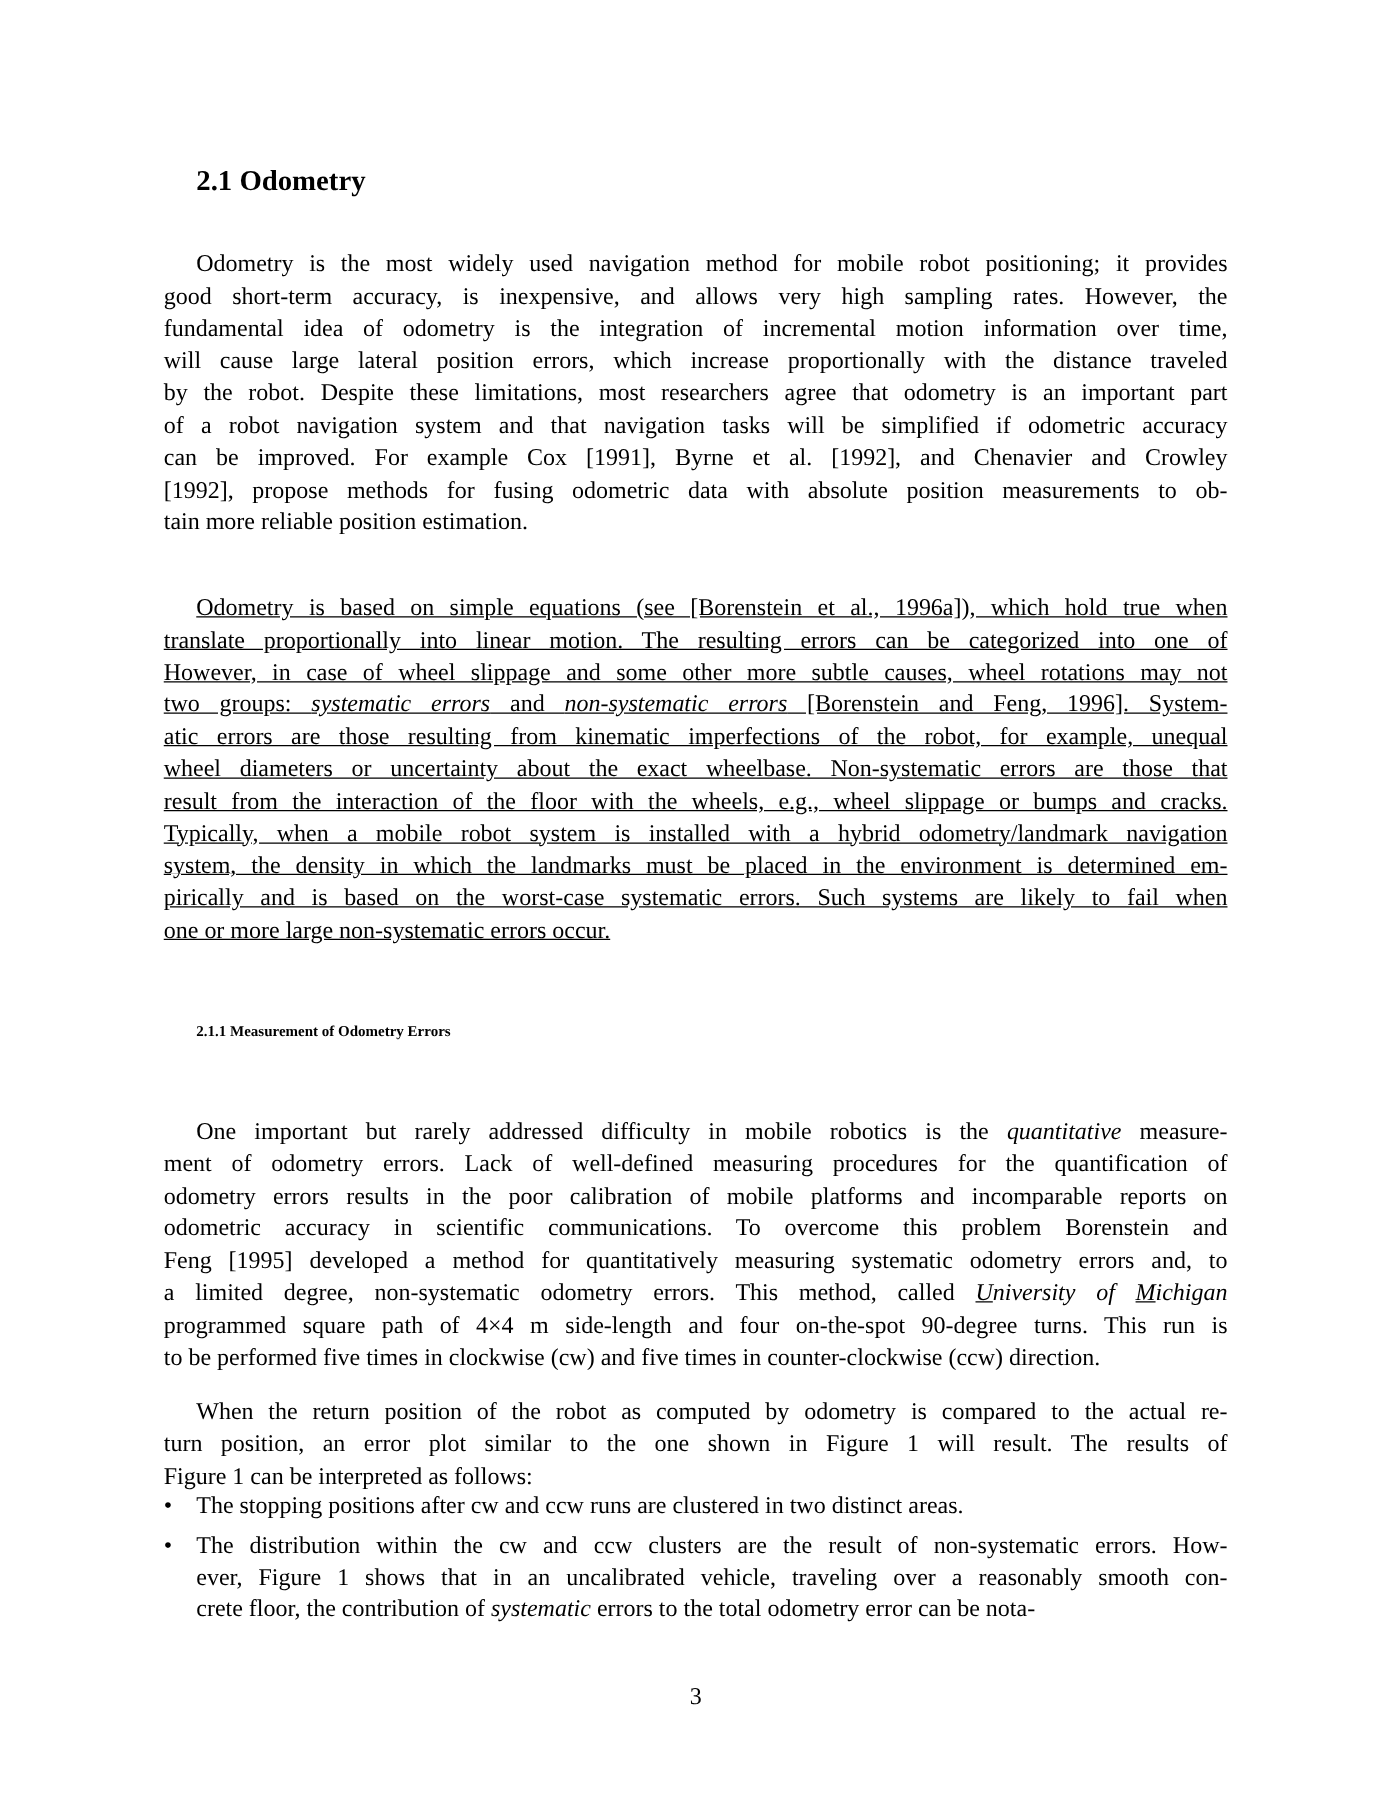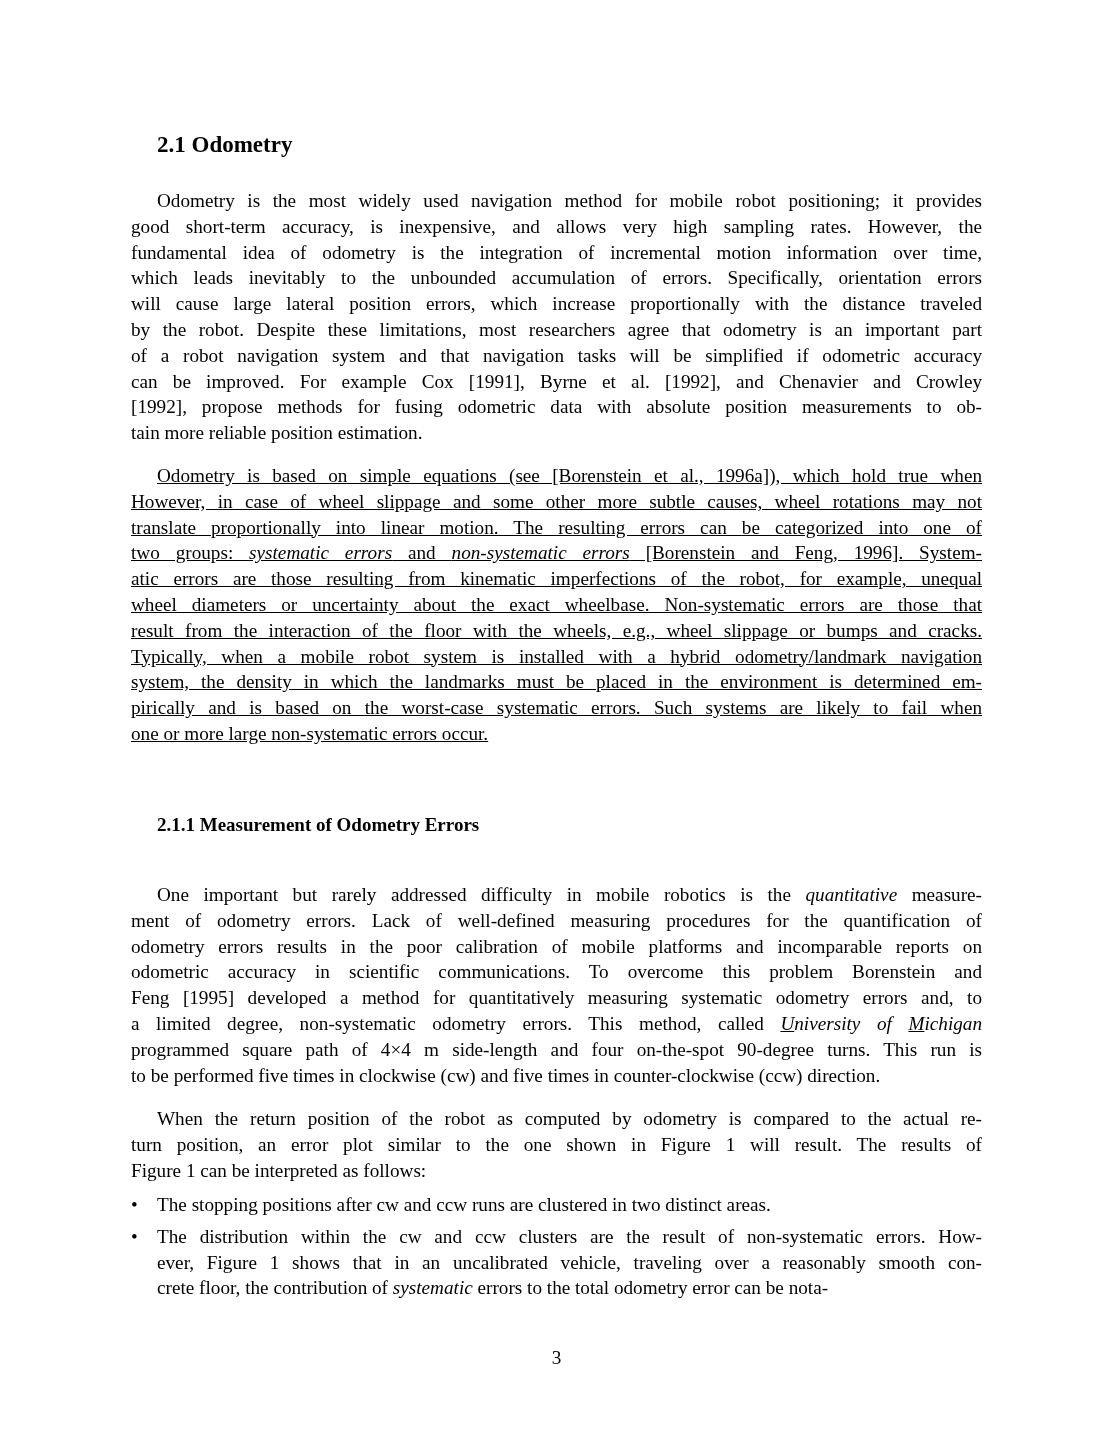--- a/index.html
+++ b/index.html
@@ -27,21 +27,21 @@
     top: 131px;
     font-size: 23px;
     font-weight: bold;
     line-height: 28px;
     white-space: nowrap;
   }
   .h2 {
     position: absolute;
     left: 157px;
     top: 813px;
-    font-size: 19px;
+    font-size: 12px;
     font-weight: bold;
     line-height: 24px;
     white-space: nowrap;
   }
   .para {
     position: absolute;
     left: 131px;
     width: 851px;
   }
   .line {
@@ -52,20 +52,21 @@
     text-align: justify;
     text-align-last: justify;
     white-space: nowrap;
     overflow: visible;
   }
   .line.last {
     text-align-last: left;
   }
   .line.indent {
     padding-left: 26px;
+    margin-top: 11px;
   }
   em, .it { font-style: italic; }
   .ul { text-decoration: underline; }
   .bullet-list {
     position: absolute;
     left: 131px;
     width: 851px;
   }
   .bullet-item {
     position: relative;
@@ -92,33 +93,32 @@
 <body>
 
 <div class="page">
 
   <div class="h1">2.1 Odometry</div>
 
   <div class="para" style="top:188px;">
     <span class="line indent">Odometry is the most widely used navigation method for mobile robot positioning; it provides</span>
     <span class="line">good short-term accuracy, is inexpensive, and allows very high sampling rates. However, the</span>
     <span class="line">fundamental idea of odometry is the integration of incremental motion information over time,</span>
-    <span class="line">which leads inevitably to the unbounded accumulation of errors. Specifically, orientation errors</span>
     <span class="line">will cause large lateral position errors, which increase proportionally with the distance traveled</span>
     <span class="line">by the robot. Despite these limitations, most researchers agree that odometry is an important part</span>
     <span class="line">of a robot navigation system and that navigation tasks will be simplified if odometric accuracy</span>
     <span class="line">can be improved. For example Cox [1991], Byrne et al. [1992], and Chenavier and Crowley</span>
     <span class="line">[1992], propose methods for fusing odometric data with absolute position measurements to ob-</span>
     <span class="line last">tain more reliable position estimation.</span>
   </div>
 
   <div class="para" style="top:463px;text-decoration:underline;">
     <span class="line indent">Odometry is based on simple equations (see [Borenstein et al., 1996a]), which hold true when</span>
+    <span class="line">translate proportionally into linear motion. The resulting errors can be categorized into one of</span>
     <span class="line">However, in case of wheel slippage and some other more subtle causes, wheel rotations may not</span>
-    <span class="line">translate proportionally into linear motion. The resulting errors can be categorized into one of</span>
     <span class="line"><span>two groups: </span><em>systematic errors</em><span> and </span><em>non-systematic errors</em><span> [Borenstein and Feng, 1996]. System-</span></span>
     <span class="line">atic errors are those resulting from kinematic imperfections of the robot, for example, unequal</span>
     <span class="line">wheel diameters or uncertainty about the exact wheelbase. Non-systematic errors are those that</span>
     <span class="line">result from the interaction of the floor with the wheels, e.g., wheel slippage or bumps and cracks.</span>
     <span class="line">Typically, when a mobile robot system is installed with a hybrid odometry/landmark navigation</span>
     <span class="line">system, the density in which the landmarks must be placed in the environment is determined em-</span>
     <span class="line">pirically and is based on the worst-case systematic errors. Such systems are likely to fail when</span>
     <span class="line last">one or more large non-systematic errors occur.</span>
   </div>
 

